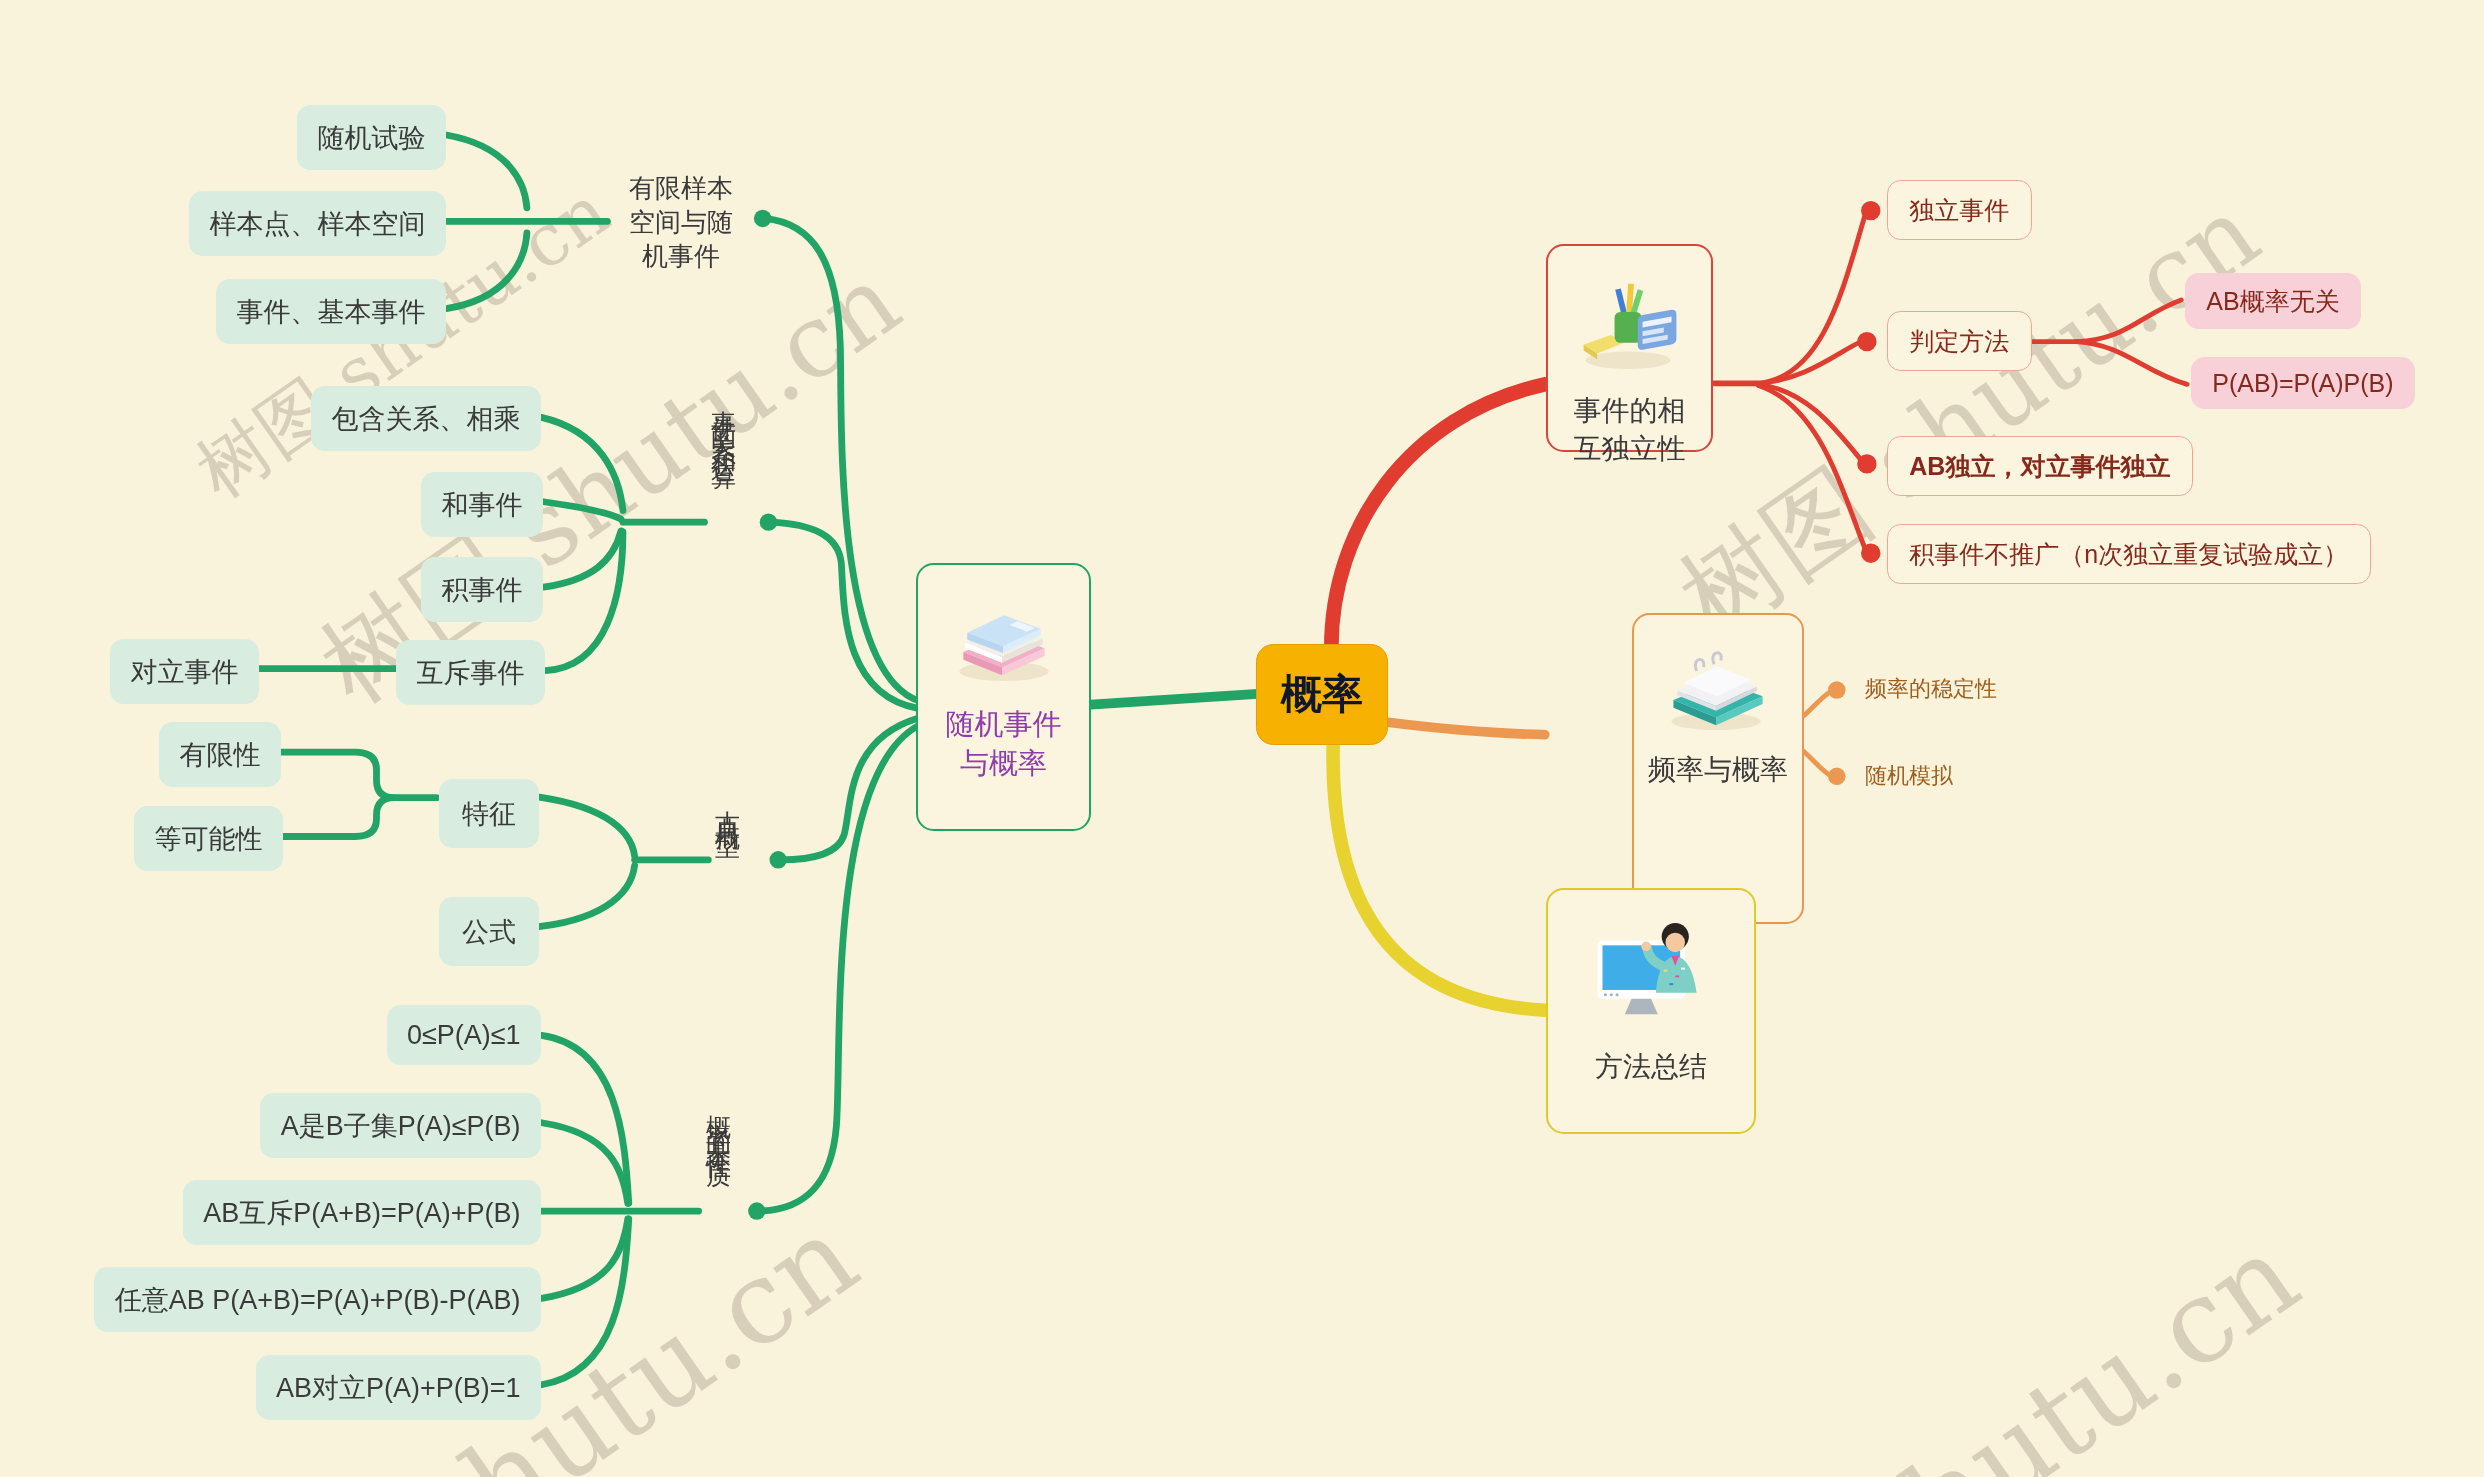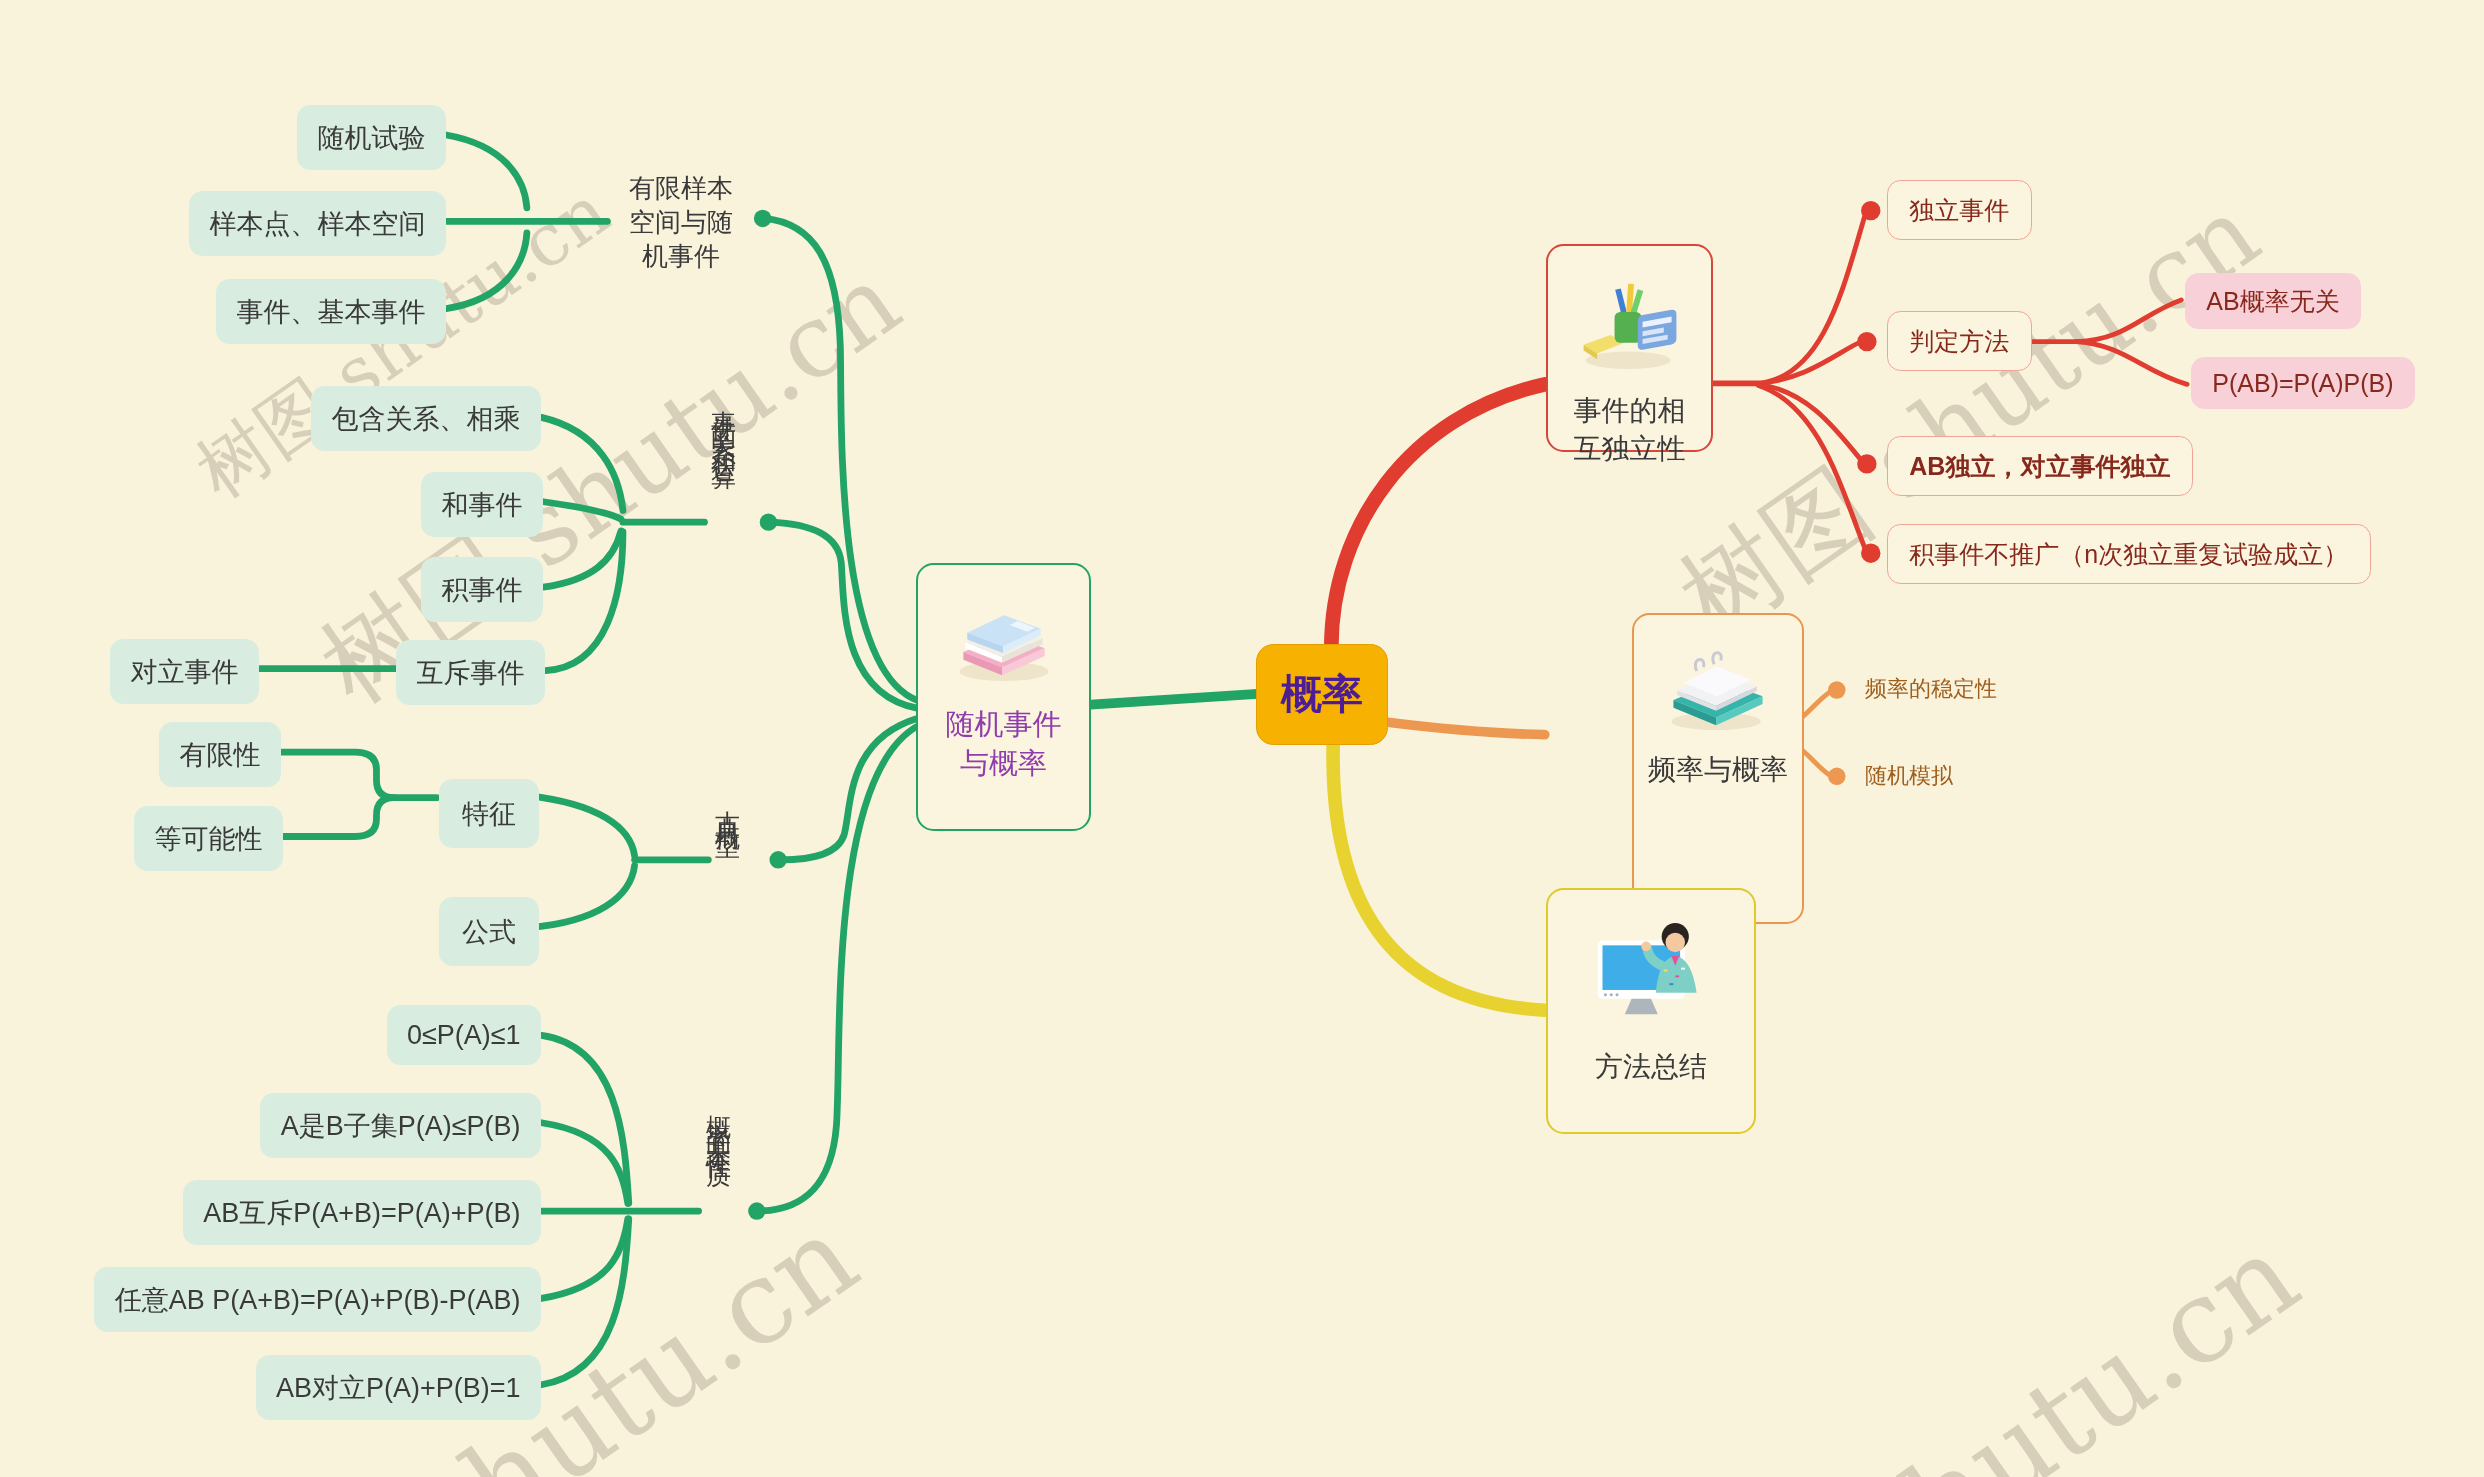--- a/index.html
+++ b/index.html
@@ -45,21 +45,21 @@
   }
   .topicbox .ttl{font-size:28px;line-height:38px;text-align:center;color:#3a3a3a;}
   .redline{border:2.9px solid #D8453A;}
   .orangeline{border:2.9px solid #E9964F;}
   .yellowline{border:2.9px solid #DFC92B;}
   .greenline{border:2.9px solid #23A467;}
   .centerbox{
     position:absolute;z-index:3;
     background:#F7B100;border:1.9px solid #E39F00;border-radius:17.5px;
     display:flex;align-items:center;justify-content:center;
-    font-size:41px;font-weight:600;color:#4c1d95;
+    font-size:41px;font-weight:600;color:#0f172a;
     box-sizing:border-box;
   }
   .rednode{
     background:#FBF4DE;border:1.9px solid #F0A496;border-radius:13.6px;
     font-size:25px;color:#87281C;padding:12.6px 21.3px;
   }
   .pinknode{
     background:#F8D0D8;border-radius:13.6px;
     font-size:25px;color:#87281C;padding:11.6px 21.3px;
   }

